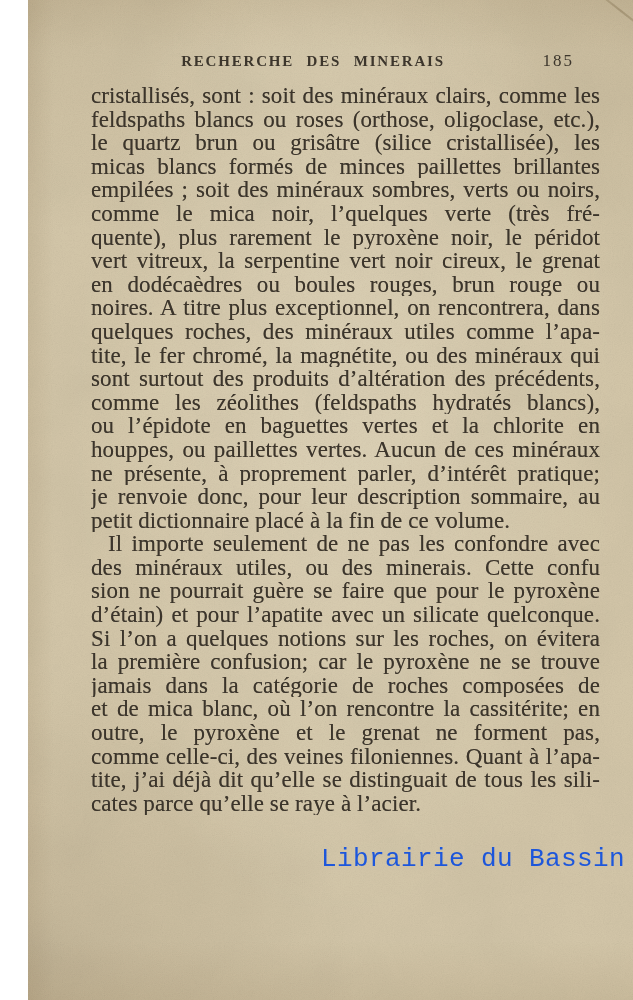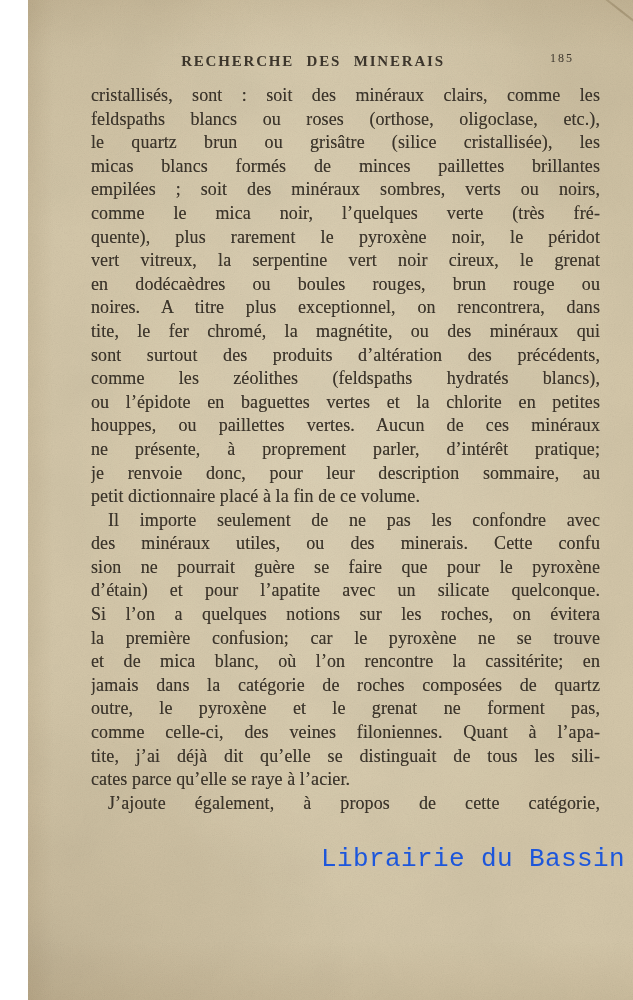--- a/index.html
+++ b/index.html
@@ -41,30 +41,30 @@
   }
   .running-title {
     position: absolute; left: 221px; top: 2px;
     transform: translateX(-50%);
     font-weight: 700; font-size: 15px;
     letter-spacing: 1.8px; word-spacing: 7px;
     white-space: nowrap;
   }
   .page-number {
     position: absolute; right: 26px; top: 0;
-    font-size: 12px; letter-spacing: 2px;
+    font-size: 17px; letter-spacing: 2px;
   }
   .text-block {
     position: absolute; left: 63px; top: 84px;
     width: 509px;
     color: #3d362c;
     text-shadow: 0 0 0.4px rgba(62,55,45,0.55);
   }
   .line {
-    font-size: 18px;
+    font-size: 23px;
     line-height: 23.6px;
     height: 23.6px;
     overflow: hidden;
     text-align: justify;
     text-align-last: justify;
     letter-spacing: 0.1px;
   }
   .line.nojust { text-align-last: left; }
   .line.indent { text-indent: 17px; }
   .it { }
@@ -90,41 +90,41 @@
       <div class="line"><span>cristallisés, sont : soit des minéraux clairs, comme les</span></div>
       <div class="line"><span class="it">feldspaths</span><span> blancs ou roses (orthose, oligoclase, etc.),</span></div>
       <div class="line"><span>le </span><span class="it">quartz</span><span> brun ou grisâtre (silice cristallisée), les</span></div>
       <div class="line"><span class="it">micas blancs</span><span> formés de minces paillettes brillantes</span></div>
       <div class="line"><span>empilées ; soit des minéraux sombres, verts ou noirs,</span></div>
       <div class="line"><span>comme le </span><span class="it">mica noir</span><span>, l’</span><span class="it">quelques</span><span> verte (très fré-</span></div>
       <div class="line"><span>quente), plus rarement le </span><span class="it">pyroxène</span><span> noir, le </span><span class="it">péridot</span></div>
       <div class="line"><span>vert vitreux, la </span><span class="it">serpentine</span><span> vert noir cireux, le </span><span class="it">grenat</span></div>
       <div class="line"><span>en dodécaèdres ou boules rouges, brun rouge ou</span></div>
       <div class="line"><span>noires. A titre plus exceptionnel, on rencontrera, dans</span></div>
+      <div class="line"><span>quelques roches, des minéraux utiles comme l’</span><span class="it">apa-</span></div>
       <div class="line"><span class="it">tite</span><span>, le </span><span class="it">fer chromé</span><span>, la </span><span class="it">magnétite</span><span>, ou des minéraux qui</span></div>
       <div class="line"><span>sont surtout des produits d’altération des précédents,</span></div>
       <div class="line"><span>comme les </span><span class="it">zéolithes</span><span> (feldspaths hydratés blancs),</span></div>
       <div class="line"><span>ou l’</span><span class="it">épidote</span><span> en baguettes vertes et la </span><span class="it">chlorite</span><span> en petites</span></div>
       <div class="line"><span>houppes, ou paillettes vertes. Aucun de ces minéraux</span></div>
       <div class="line"><span>ne présente, à proprement parler, d’intérêt pratique;</span></div>
       <div class="line"><span>je renvoie donc, pour leur description sommaire, au</span></div>
       <div class="line nojust"><span>petit dictionnaire placé à la fin de ce volume.</span></div>
       <div class="line indent"><span>Il importe seulement de ne pas les confondre avec</span></div>
       <div class="line"><span>des minéraux utiles, ou des minerais. Cette confu</span></div>
       <div class="line"><span>sion ne pourrait guère se faire que pour le pyroxène</span></div>
       <div class="line"><span>d’étain) et pour l’apatite avec un silicate quelconque.</span></div>
       <div class="line"><span>Si l’on a quelques notions sur les roches, on évitera</span></div>
       <div class="line"><span>la première confusion; car le pyroxène ne se trouve</span></div>
+      <div class="line"><span>jamais dans la catégorie de roches composées de quartz</span></div>
       <div class="line"><span>et de mica blanc, où l’on rencontre la cassitérite; en</span></div>
-      <div class="line"><span>jamais dans la catégorie de roches composées de quartz</span></div>
       <div class="line"><span>outre, le pyroxène et le grenat ne forment pas,</span></div>
       <div class="line"><span>comme celle-ci, des veines filoniennes. Quant à l’apa-</span></div>
       <div class="line"><span>tite, j’ai déjà dit qu’elle se distinguait de tous les sili-</span></div>
       <div class="line nojust"><span>cates parce qu’elle se raye à l’acier.</span></div>
-      <div class="line indent"><span>J’ajoute également, à propos de cette catégorie,</span></div>
     </div>
 
   <div class="watermark" style="color: rgb(29, 89, 226);">Librairie du Bassin</div>
 
   <div class="crease"></div>
 
   <svg class="grain" width="633" height="1000" xmlns="http://www.w3.org/2000/svg">
     <filter id="fineGrain">
       <feTurbulence type="fractalNoise" baseFrequency="0.9" numOctaves="2" seed="7"></feTurbulence>
       <feColorMatrix type="saturate" values="0"></feColorMatrix>

